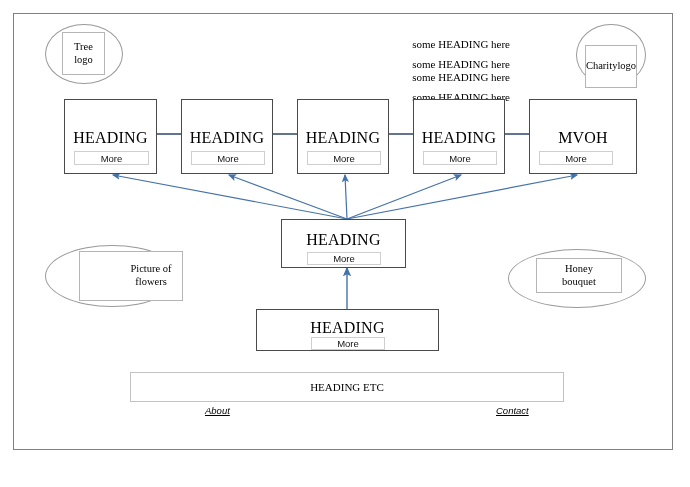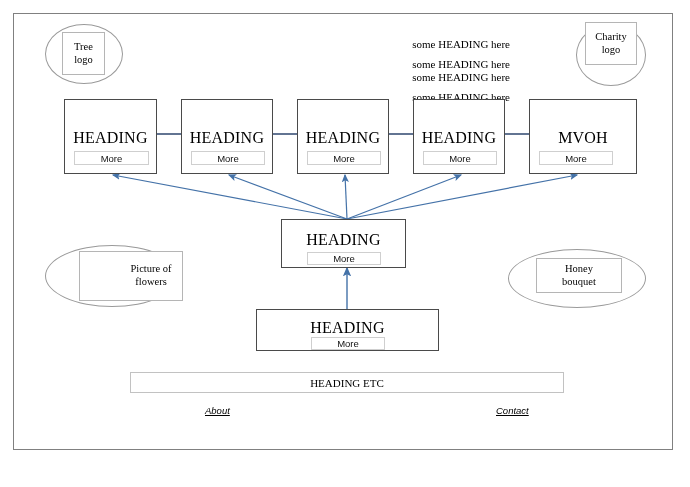--- a/index.html
+++ b/index.html
@@ -102,21 +102,21 @@
   #intro-block .intro-line.l0 { margin-bottom: 8px; }
   #intro-block .intro-line.l1 { margin-bottom: 1px; }
   #intro-block .intro-line.l2 { margin-bottom: 8px; }
 
   
   #footer-bar {
     position: absolute;
     left: 130px;
     top: 372px;
     width: 434px;
-    height: 21px;
+    height: 30px;
     border: 1px solid #c2c2c2;
     background: #ffffff;
     box-sizing: border-box;
     display: flex;
     align-items: center;
     justify-content: center;
     font-size: 11px;
   }
   .footer-link {
     position: absolute;
@@ -160,21 +160,21 @@
   </g>
 </svg>
 
 <div class="logo-ellipse" style="left:45px; top:24px; width:76px; height:58px;"></div>
 <div class="logo-inner" style="left:62px; top:32px; width:41px; height:41px; flex-direction:column;">
   <span>Tree</span>
   <span>logo</span>
 </div>
 
 <div class="logo-ellipse" style="left:576px; top:24px; width:68px; height:60px;"></div>
-<div class="logo-inner" style="left:585px; top:22px; width:50px; height:41px; flex-direction:column;">
+<div class="logo-inner" style="left:585px; top:45px; width:50px; height:41px; flex-direction:row;">
   <span>Charity</span>
   <span>logo</span>
 </div>
 
 <div id="intro-block">
   <div class="intro-line l0">some HEADING here</div>
   <div class="intro-line l1">some HEADING here</div>
   <div class="intro-line l2">some HEADING here</div>
   <div class="intro-line l3">some HEADING here</div>
 </div>

